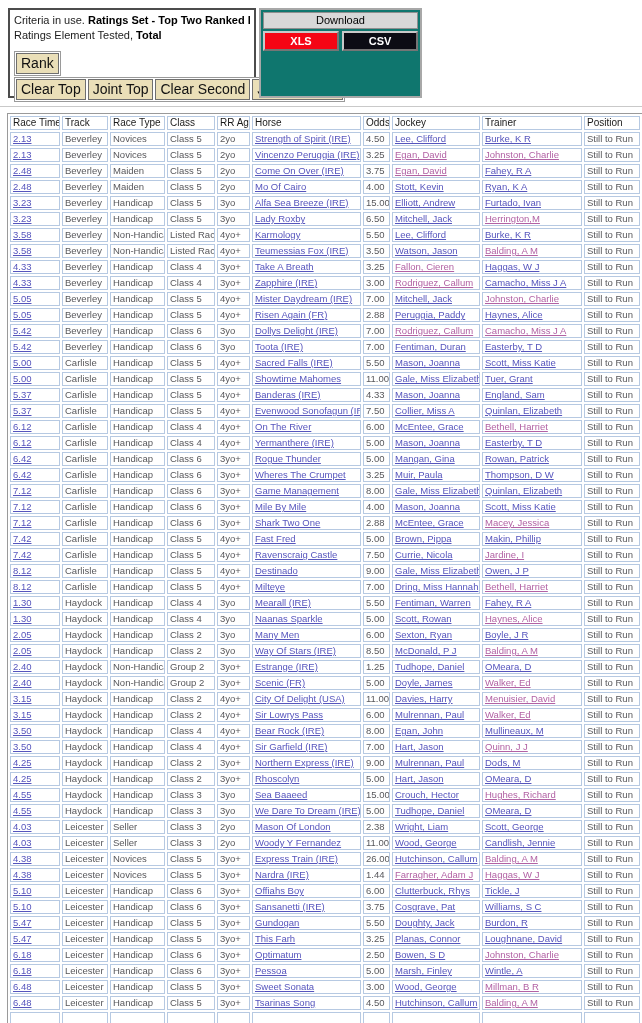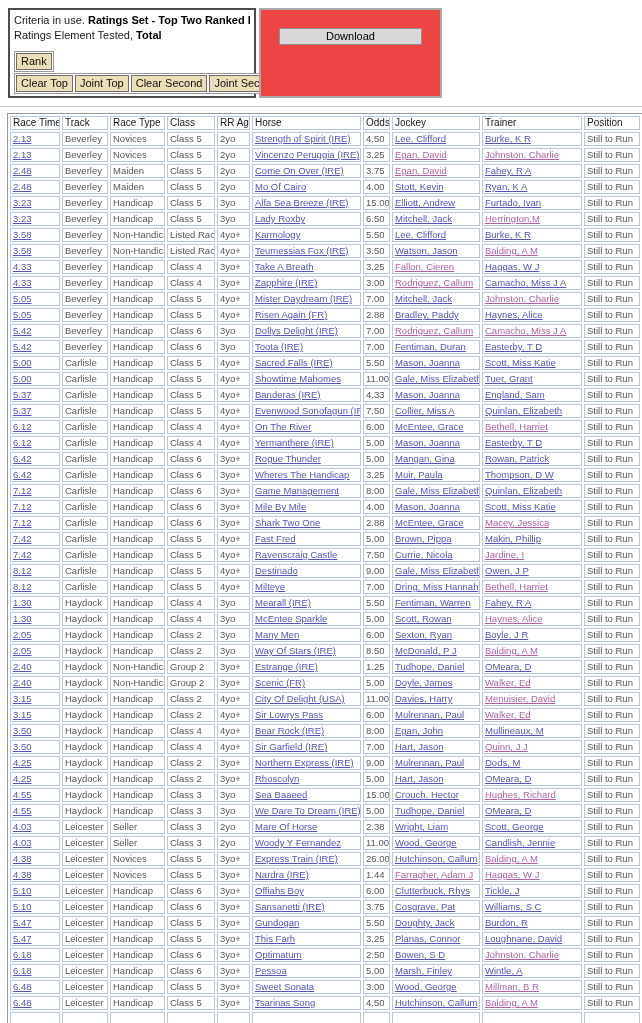--- a/index.html
+++ b/index.html
@@ -22,27 +22,27 @@
   .crit-text b { color:#000; }
 
   .grp { display:inline-flex; gap:2px; border:1px solid #9a9a9a; padding:1px; background:#fff; vertical-align:top; }
   .rank-grp { margin-top:8px; }
   .filter-grp { margin-top:1px; }
   .btn {
     display:inline-block;
     background:var(--button_bg,#eadfb8);
     border:1px solid #6f6f6f;
     padding:1px 4px 2px 4px;
-    font-size:11px; color:#111; cursor:pointer; white-space:nowrap;
+    font-size:14px; color:#111; cursor:pointer; white-space:nowrap;
   }
 
   .download-box {
-    width:183px; height:90px;
+    width:163px; height:90px;
     border:2px solid #a8a8a8;
-    padding:18px; background:#ef4444;
+    padding:2px; background:#0f766e;
   }
   .dl-title {
     height:17px; background:#d8d8d8;
     border:1px solid #8f8f8f;
     font-size:11px; line-height:15px; text-align:center; color:#000;
   }
   .dl-row { display:flex; gap:3px; margin-top:2px; }
   .dl-btn {
     flex:1; height:20px;
     border:2px outset #c9c9c9;
@@ -91,20 +91,24 @@
           <span class="btn">Clear Top</span>
           <span class="btn">Joint Top</span>
           <span class="btn">Clear Second</span>
           <span class="btn">Joint Second</span>
         </div>
     </div>
   </div>
 
   <div class="download-box">
     <div class="dl-title">Download</div>
+    <div class="dl-row">
+        <a class="dl-btn" style="background: rgb(245, 5, 20);">XLS</a>
+        <a class="dl-btn" style="background: rgb(12, 12, 20);">CSV</a>
+      </div>
   </div>
 </div>
 
 <div class="divider"></div>
 
 <table class="ratings">
   <colgroup>
       <col style="width: 50px;">
       <col style="width: 46px;">
       <col style="width: 55px;">
@@ -264,21 +268,21 @@
         <td>Still to Run</td>
       </tr>
       <tr>
         <td><a href="#" class="lnk">5.05</a></td>
         <td>Beverley</td>
         <td>Handicap</td>
         <td>Class 5</td>
         <td>4yo+</td>
         <td><a href="#" class="lnk">Risen Again (FR)</a></td>
         <td>2.88</td>
-        <td><a href="#" class="lnk">Bradley, Paddy</a></td>
+        <td><a href="#" class="lnk">Peruggia, Paddy</a></td>
         <td><a href="#" class="lnk">Haynes, Alice</a></td>
         <td>Still to Run</td>
       </tr>
       <tr>
         <td><a href="#" class="lnk">5.42</a></td>
         <td>Beverley</td>
         <td>Handicap</td>
         <td>Class 6</td>
         <td>3yo</td>
         <td><a href="#" class="lnk">Dollys Delight (IRE)</a></td>
@@ -382,21 +386,21 @@
         <td><a href="#" class="lnk">Mangan, Gina</a></td>
         <td><a href="#" class="lnk">Rowan, Patrick</a></td>
         <td>Still to Run</td>
       </tr>
       <tr>
         <td><a href="#" class="lnk">6.42</a></td>
         <td>Carlisle</td>
         <td>Handicap</td>
         <td>Class 6</td>
         <td>3yo+</td>
-        <td><a href="#" class="lnk">Wheres The Handicap</a></td>
+        <td><a href="#" class="lnk">Wheres The Crumpet</a></td>
         <td>3.25</td>
         <td><a href="#" class="lnk">Muir, Paula</a></td>
         <td><a href="#" class="lnk">Thompson, D W</a></td>
         <td>Still to Run</td>
       </tr>
       <tr>
         <td><a href="#" class="lnk">7.12</a></td>
         <td>Carlisle</td>
         <td>Handicap</td>
         <td>Class 6</td>
@@ -490,21 +494,21 @@
         <td><a href="#" class="lnk">Fentiman, Warren</a></td>
         <td><a href="#" class="lnk">Fahey, R A</a></td>
         <td>Still to Run</td>
       </tr>
       <tr>
         <td><a href="#" class="lnk">1.30</a></td>
         <td>Haydock</td>
         <td>Handicap</td>
         <td>Class 4</td>
         <td>3yo</td>
-        <td><a href="#" class="lnk">McEntee Sparkle</a></td>
+        <td><a href="#" class="lnk">Naanas Sparkle</a></td>
         <td>5.00</td>
         <td><a href="#" class="lnk">Scott, Rowan</a></td>
         <td><a href="#" class="lnk visited">Haynes, Alice</a></td>
         <td>Still to Run</td>
       </tr>
       <tr>
         <td><a href="#" class="lnk">2.05</a></td>
         <td>Haydock</td>
         <td>Handicap</td>
         <td>Class 2</td>
@@ -646,21 +650,21 @@
         <td><a href="#" class="lnk">Tudhope, Daniel</a></td>
         <td><a href="#" class="lnk">OMeara, D</a></td>
         <td>Still to Run</td>
       </tr>
       <tr>
         <td><a href="#" class="lnk">4.03</a></td>
         <td>Leicester</td>
         <td>Seller</td>
         <td>Class 3</td>
         <td>2yo</td>
-        <td><a href="#" class="lnk">Mare Of Horse</a></td>
+        <td><a href="#" class="lnk">Mason Of London</a></td>
         <td>2.38</td>
         <td><a href="#" class="lnk">Wright, Liam</a></td>
         <td><a href="#" class="lnk">Scott, George</a></td>
         <td>Still to Run</td>
       </tr>
       <tr>
         <td><a href="#" class="lnk">4.03</a></td>
         <td>Leicester</td>
         <td>Seller</td>
         <td>Class 3</td>

